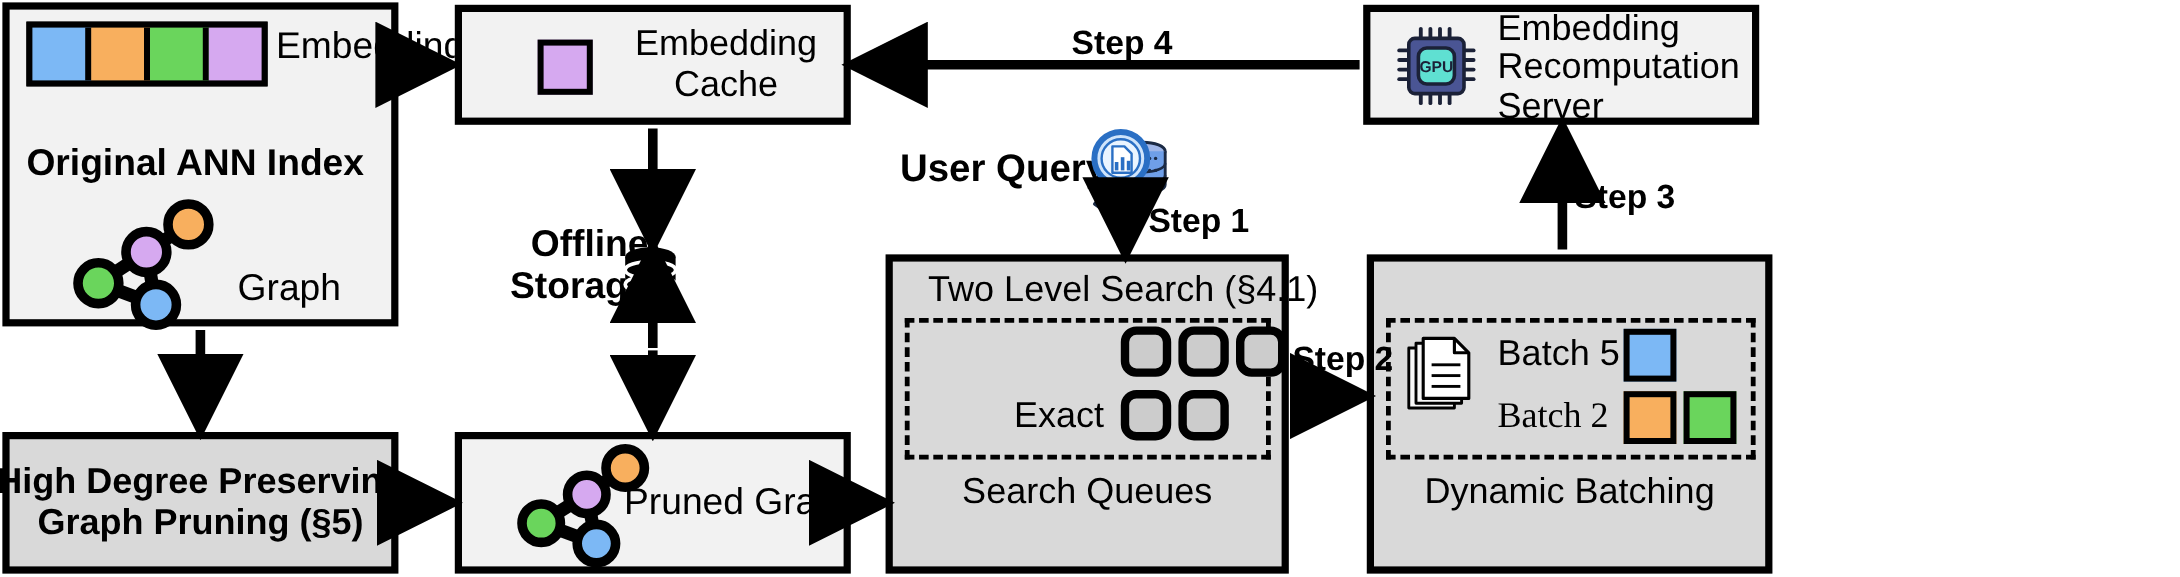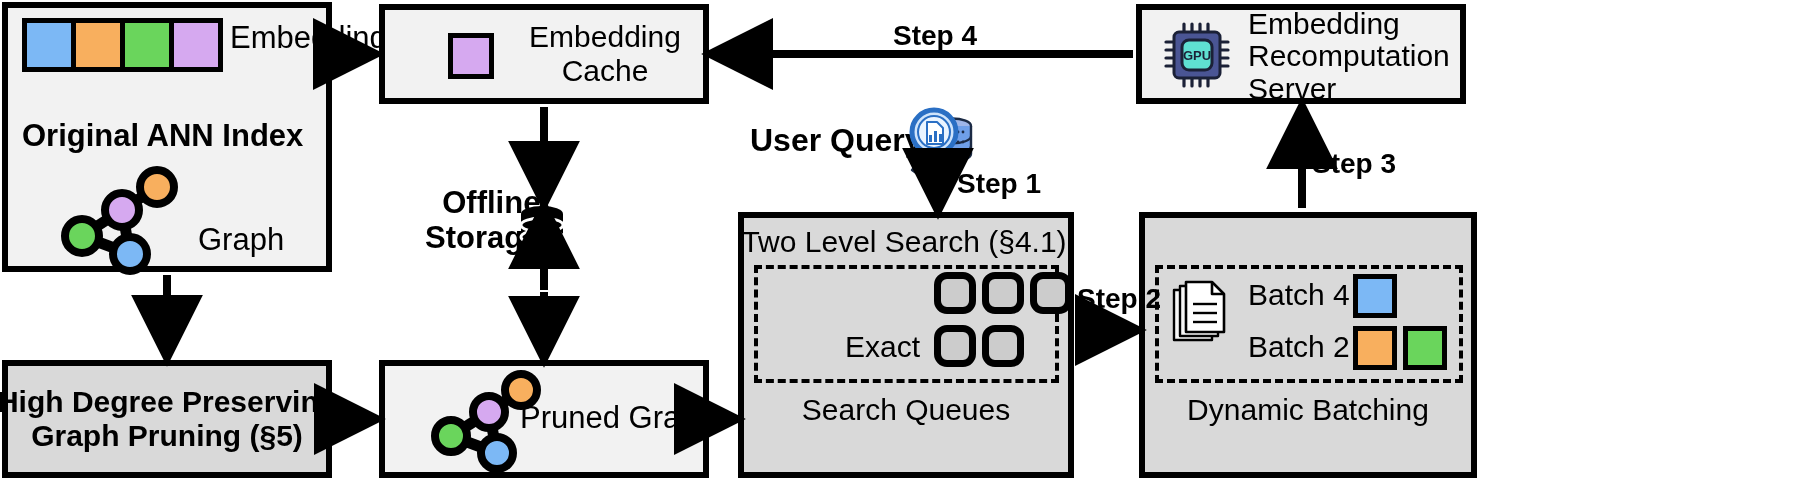--- a/index.html
+++ b/index.html
@@ -103,21 +103,21 @@
     <path d="M12 66 L24 52 L31 58 L19 71 Z" fill="#f26b36" stroke="#1b2a44" stroke-width="2.4" stroke-linejoin="round"></path>
     <circle cx="34" cy="28" r="22" fill="#cfe4fb" stroke="#2a6fc4" stroke-width="5"></circle>
     <circle cx="34" cy="28" r="16" fill="#eaf4ff" stroke="#2a6fc4" stroke-width="2"></circle>
     <path d="M27 18 h10 l6 6 v16 h-16 Z" fill="#ffffff" stroke="#2a6fc4" stroke-width="2" stroke-linejoin="round"></path>
     <rect x="29" y="31" width="3" height="7" fill="#2a6fc4"></rect>
     <rect x="34" y="27" width="3" height="11" fill="#2a6fc4"></rect>
     <rect x="39" y="30" width="3" height="8" fill="#2a6fc4"></rect>
   </svg>
 
   <div class="box box-gray" style="left:738px;top:212px;width:336px;height:266px;"></div>
-  <div class="lbl c" style="left:740px;top:222px;width:328px;height:40px;font-size:30px;text-align:center;">Two Level Search (§4.1)</div>
+  <div class="lbl c" style="left:772px;top:222px;width:328px;height:40px;font-size:30px;text-align:center;">Two Level Search (§4.1)</div>
   <div class="dash" style="left:754px;top:265px;width:305px;height:118px;"></div>
 
   <div style="position:absolute;left:934px;top:272px;display:flex;gap:6px;">
     <div class="qbox" style="width:42px;height:42px;"></div>
     <div class="qbox" style="width:42px;height:42px;"></div>
     <div class="qbox" style="width:42px;height:42px;"></div>
   </div>
 
   <div class="lbl" style="left:845px;top:330px;font-size:30px;">Exact</div>
   <div style="position:absolute;left:934px;top:325px;display:flex;gap:6px;">
@@ -133,26 +133,26 @@
   <svg style="position:absolute;left:1168px;top:280px;width:62px;height:70px;" viewBox="0 0 62 70">
     <path d="M6 10 h26 l12 12 v38 h-38 Z" fill="#f7f7f7" stroke="#000" stroke-width="2.4" stroke-linejoin="round"></path>
     <path d="M12 6 h26 l12 12 v38 h-38 Z" fill="#f7f7f7" stroke="#000" stroke-width="2.4" stroke-linejoin="round"></path>
     <path d="M18 2 h26 l12 12 v38 h-38 Z" fill="#ffffff" stroke="#000" stroke-width="2.6" stroke-linejoin="round"></path>
     <path d="M44 2 v12 h12" fill="none" stroke="#000" stroke-width="2.6" stroke-linejoin="round"></path>
     <line x1="25" y1="24" x2="49" y2="24" stroke="#000" stroke-width="2.4"></line>
     <line x1="25" y1="33" x2="49" y2="33" stroke="#000" stroke-width="2.4"></line>
     <line x1="25" y1="42" x2="49" y2="42" stroke="#000" stroke-width="2.4"></line>
   </svg>
 
-  <div class="lbl" style="left:1248px;top:278px;font-size:30px;">Batch 4</div>
+  <div class="lbl" style="left:1248px;top:278px;font-size:30px;">Batch 5</div>
   <div style="position:absolute;left:1353px;top:274px;display:flex;gap:8px;">
     <div class="sw" style="width:44px;height:44px;background:#7cb8f5;"></div>
   </div>
 
-  <div class="lbl" style="left:1248px;top:330px;font-size:30px;">Batch 2</div>
+  <div class="lbl" style="left:1248px;top:330px;font-size:30px;font-family:Liberation Serif, serif;">Batch 2</div>
   <div style="position:absolute;left:1353px;top:326px;display:flex;gap:6px;">
     <div class="sw" style="width:44px;height:44px;background:#f8af5e;"></div>
     <div class="sw" style="width:44px;height:44px;background:#6ad55c;"></div>
   </div>
 
   <div class="lbl c" style="left:1143px;top:390px;width:330px;height:40px;font-size:30px;text-align:center;">Dynamic Batching</div>
 
   <div class="box box-light" style="left:1136px;top:4px;width:330px;height:100px;"></div>
   <svg style="position:absolute;left:1162px;top:20px;width:70px;height:70px;" viewBox="0 0 70 70">
     <g stroke="#1b2137" stroke-width="3.2" stroke-linecap="round">

